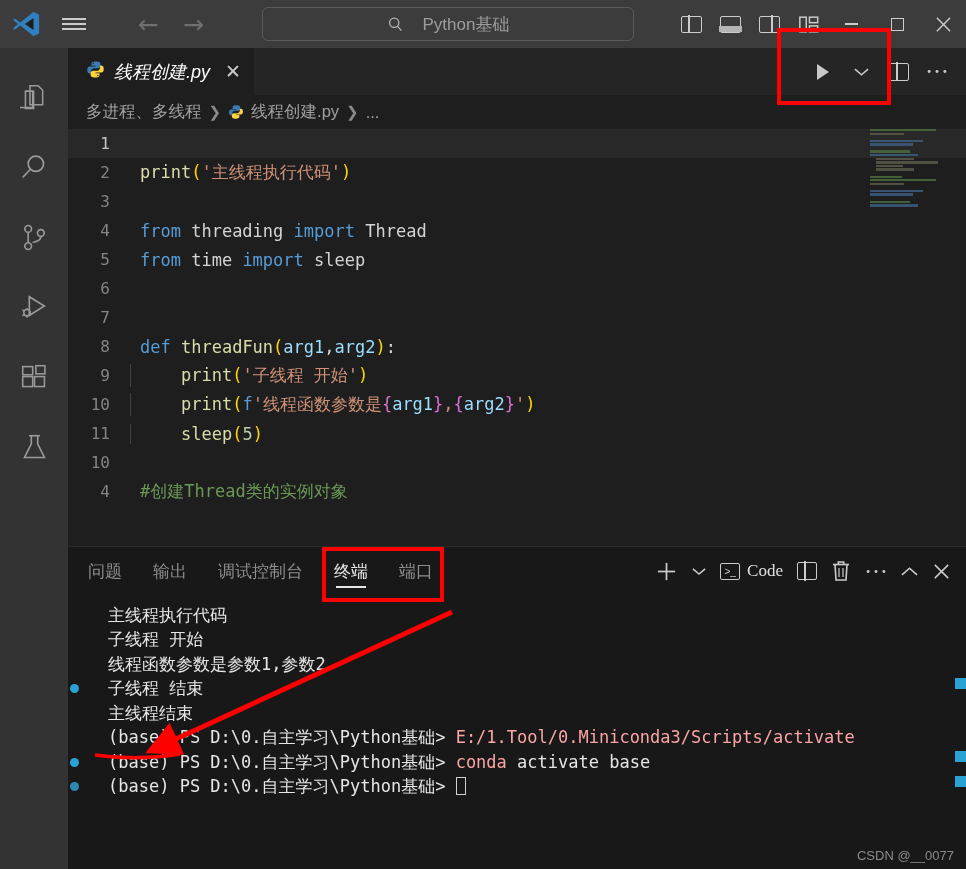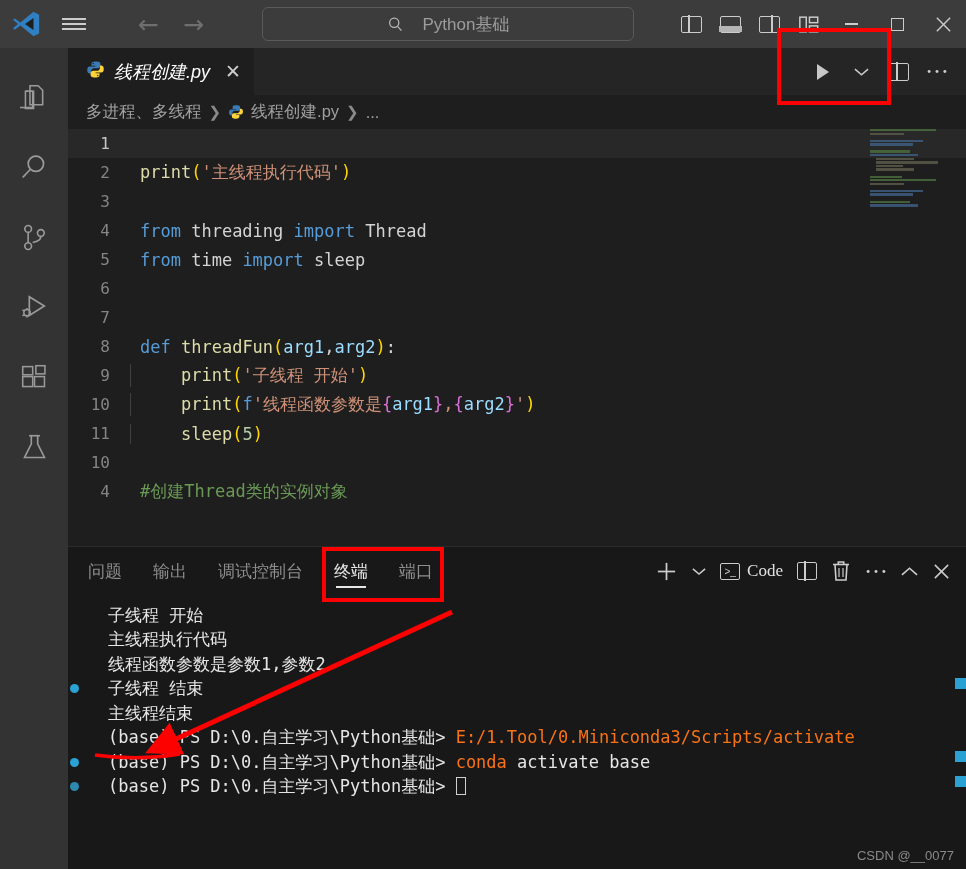--- a/index.html
+++ b/index.html
@@ -87,21 +87,21 @@
   .term-ico { width:20px; height:17px; border:1.6px solid #cccccc; border-radius:2px;
     display:flex; align-items:center; justify-content:center; font-size:10px; color:#cccccc; }
   .code-label { color:#e0e0e0; font-size:17px; margin-left:7px; font-family:"Liberation Serif",serif; }
 
   .term { position:relative; height:275px; padding:8px 0 0 0; overflow:hidden;
     font-family:"DejaVu Sans Mono","Liberation Mono",monospace; font-size:17px; color:#cccccc; }
   .tline { position:relative; height:24.5px; display:flex; align-items:center; padding-left:24px; white-space:pre; }
   .tdot { position:absolute; left:76px; width:9px; height:9px; border-radius:50%; background:#2aa3d4; }
   .tdot.dim { background:#2e89b0; }
   .tline .txt { padding-left:16px; }
-  .t-yellow { color:#f97316; }
+  .t-yellow { color:#fca5a5; }
   .t-white { color:#e6e6e6; }
   .cursor-box { display:inline-block; width:10px; height:18px; border:1.4px solid #d0d0d0; vertical-align:-3px; }
   .term-overview { position:absolute; right:0; top:0; width:13px; height:275px; }
   .ov-mark { position:absolute; right:0; width:11px; height:11px; background:#2aa3d4; }
   .watermark { position:absolute; right:12px; bottom:6px; color:#8a8a8a; font-size:13px;
     font-family:"Liberation Sans",sans-serif; }
 
   
   .anno-box { position:absolute; border:4px solid #fd0000; pointer-events:none; }
   .anno-svg { position:absolute; left:0; top:0; width:966px; height:869px; pointer-events:none; }
@@ -364,22 +364,22 @@
         <div class="pact">
           <svg width="19" height="19" viewBox="0 0 20 20">
             <line x1="3" y1="3" x2="17" y2="17" stroke="#cccccc" stroke-width="1.6"></line>
             <line x1="17" y1="3" x2="3" y2="17" stroke="#cccccc" stroke-width="1.6"></line>
           </svg>
         </div>
       </div>
     </div>
 
     <div class="term" id="term">
-      <div class="tline"><span class="txt"><span class="t-white">子线程 开始</span></span></div>
-        <div class="tline"><span class="txt"><span class="t-white">主线程执行代码</span></span></div>
+      <div class="tline"><span class="txt"><span class="t-white">主线程执行代码</span></span></div>
+        <div class="tline"><span class="txt"><span class="t-white">子线程 开始</span></span></div>
         <div class="tline"><span class="txt"><span class="t-white">线程函数参数是参数1,参数2</span></span></div>
         <div class="tline"><span class="tdot" style="left: 2px;"></span><span class="txt"><span class="t-white">子线程 结束</span></span></div>
         <div class="tline"><span class="txt"><span class="t-white">主线程结束</span></span></div>
         <div class="tline"><span class="txt"><span class="t-white">(base) PS D:\0.自主学习\Python基础&gt; </span><span class="t-yellow">E:/1.Tool/0.Miniconda3/Scripts/activate</span></span></div>
         <div class="tline"><span class="tdot" style="left: 2px;"></span><span class="txt"><span class="t-white">(base) PS D:\0.自主学习\Python基础&gt; </span><span class="t-yellow">conda</span><span class="t-white"> activate base</span></span></div>
         <div class="tline"><span class="tdot dim" style="left: 2px;"></span><span class="txt"><span class="t-white">(base) PS D:\0.自主学习\Python基础&gt; </span><span class="cursor-box"></span></span></div>
         <div class="term-overview" id="term-overview">
           <div class="ov-mark" style="top: 82.5px;"></div>
           <div class="ov-mark" style="top: 156px;"></div>
           <div class="ov-mark" style="top: 180.5px;"></div>

